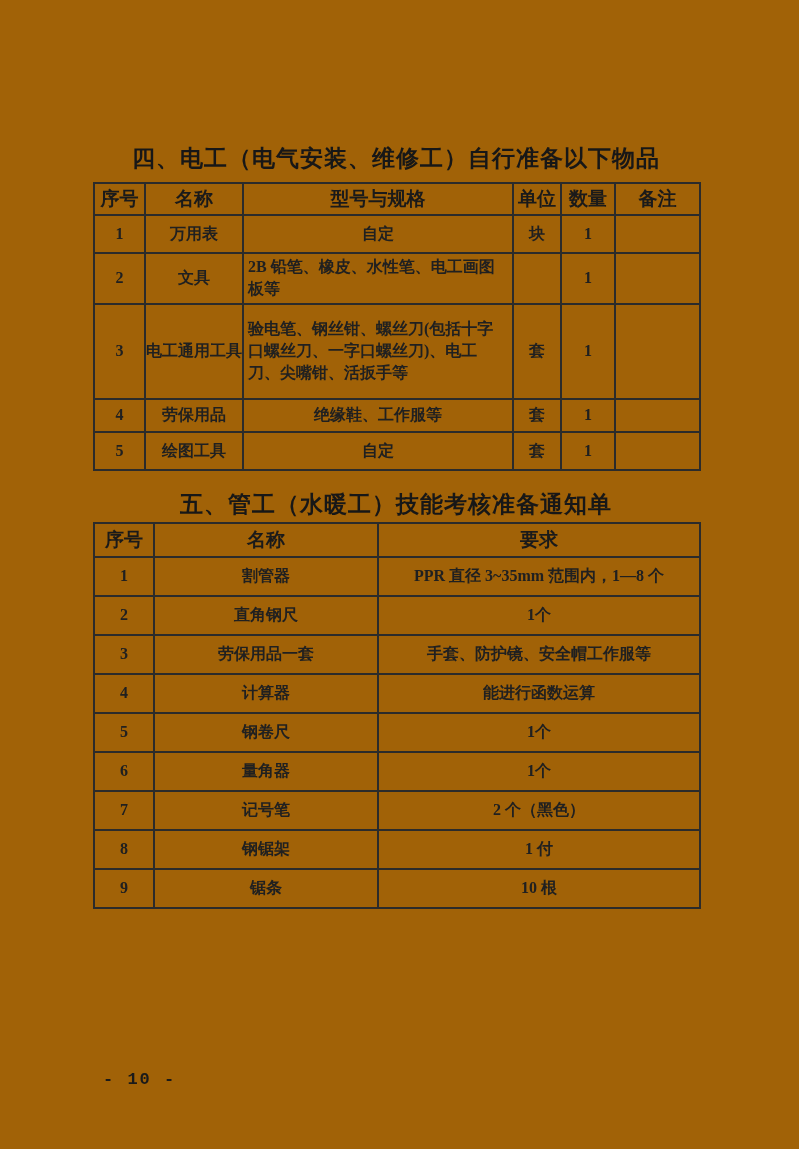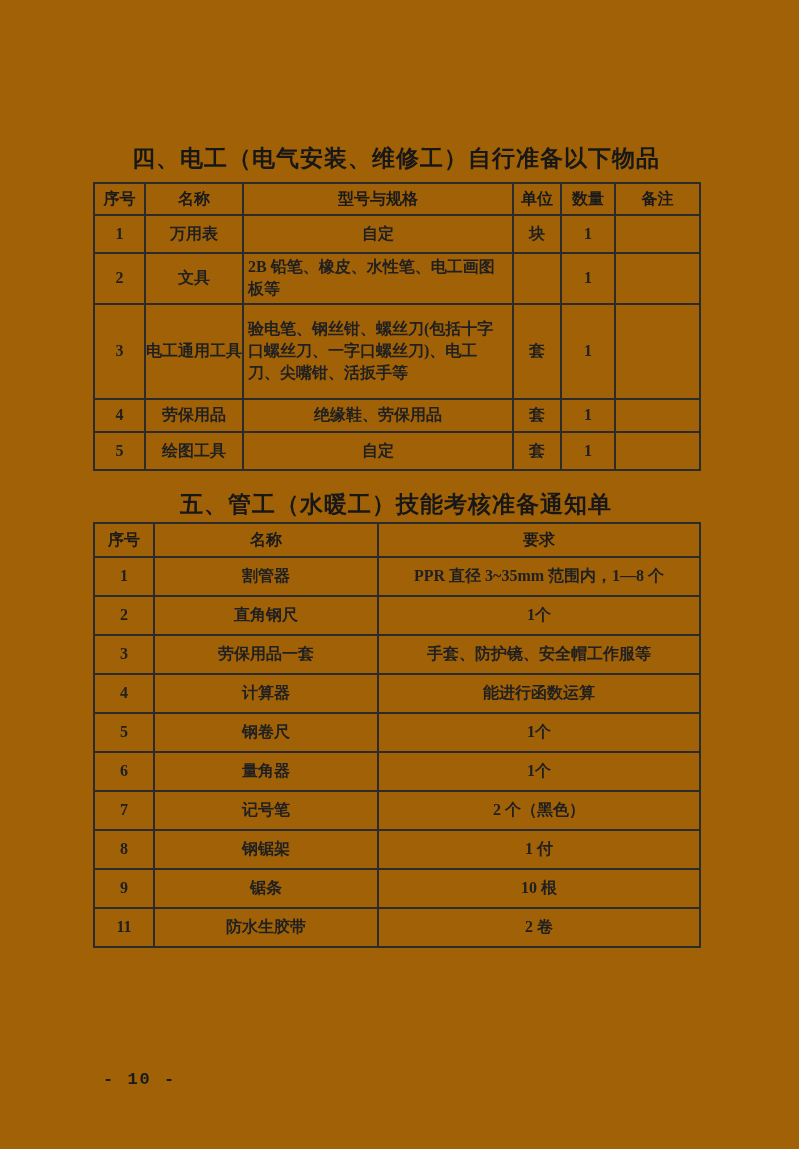--- a/index.html
+++ b/index.html
@@ -46,21 +46,21 @@
   table.doc-table td {
     border: 2px solid #2b2b2b;
     text-align: center;
     vertical-align: middle;
     padding: 2px 4px;
     overflow: hidden;
   }
   table.doc-table th {
     font-family: Liberation Sans, sans-serif;
     font-weight: bold;
-    font-size: 16px;
+    font-size: 19px;
     color: #1a1a1a;
   }
   table.doc-table td {
     font-family: "Liberation Serif", "DejaVu Serif", serif;
     font-weight: bold;
     font-size: 16px;
     line-height: 1.4;
     color: #202020;
   }
 
@@ -147,21 +147,21 @@
           <td>3</td>
           <td>电工通用工具</td>
           <td>验电笔、钢丝钳、螺丝刀(包括十字口螺丝刀、一字口螺丝刀)、电工刀、尖嘴钳、活扳手等</td>
           <td>套</td>
           <td>1</td>
           <td></td>
         </tr>
         <tr>
           <td>4</td>
           <td>劳保用品</td>
-          <td>绝缘鞋、劳保用品</td>
+          <td>绝缘鞋、工作服等</td>
           <td>套</td>
           <td>1</td>
           <td></td>
         </tr>
         <tr>
           <td>5</td>
           <td>绘图工具</td>
           <td>自定</td>
           <td>套</td>
           <td>1</td>
@@ -224,23 +224,18 @@
         <tr>
           <td>8</td>
           <td>钢锯架</td>
           <td>1 付</td>
         </tr>
         <tr>
           <td>9</td>
           <td>锯条</td>
           <td>10 根</td>
         </tr>
-        <tr>
-          <td>11</td>
-          <td>防水生胶带</td>
-          <td>2 卷</td>
-        </tr>
       </tbody>
     </table>
 
   <div class="page-number">- 10 -</div>
 
 </div>
 
 </body></html>

